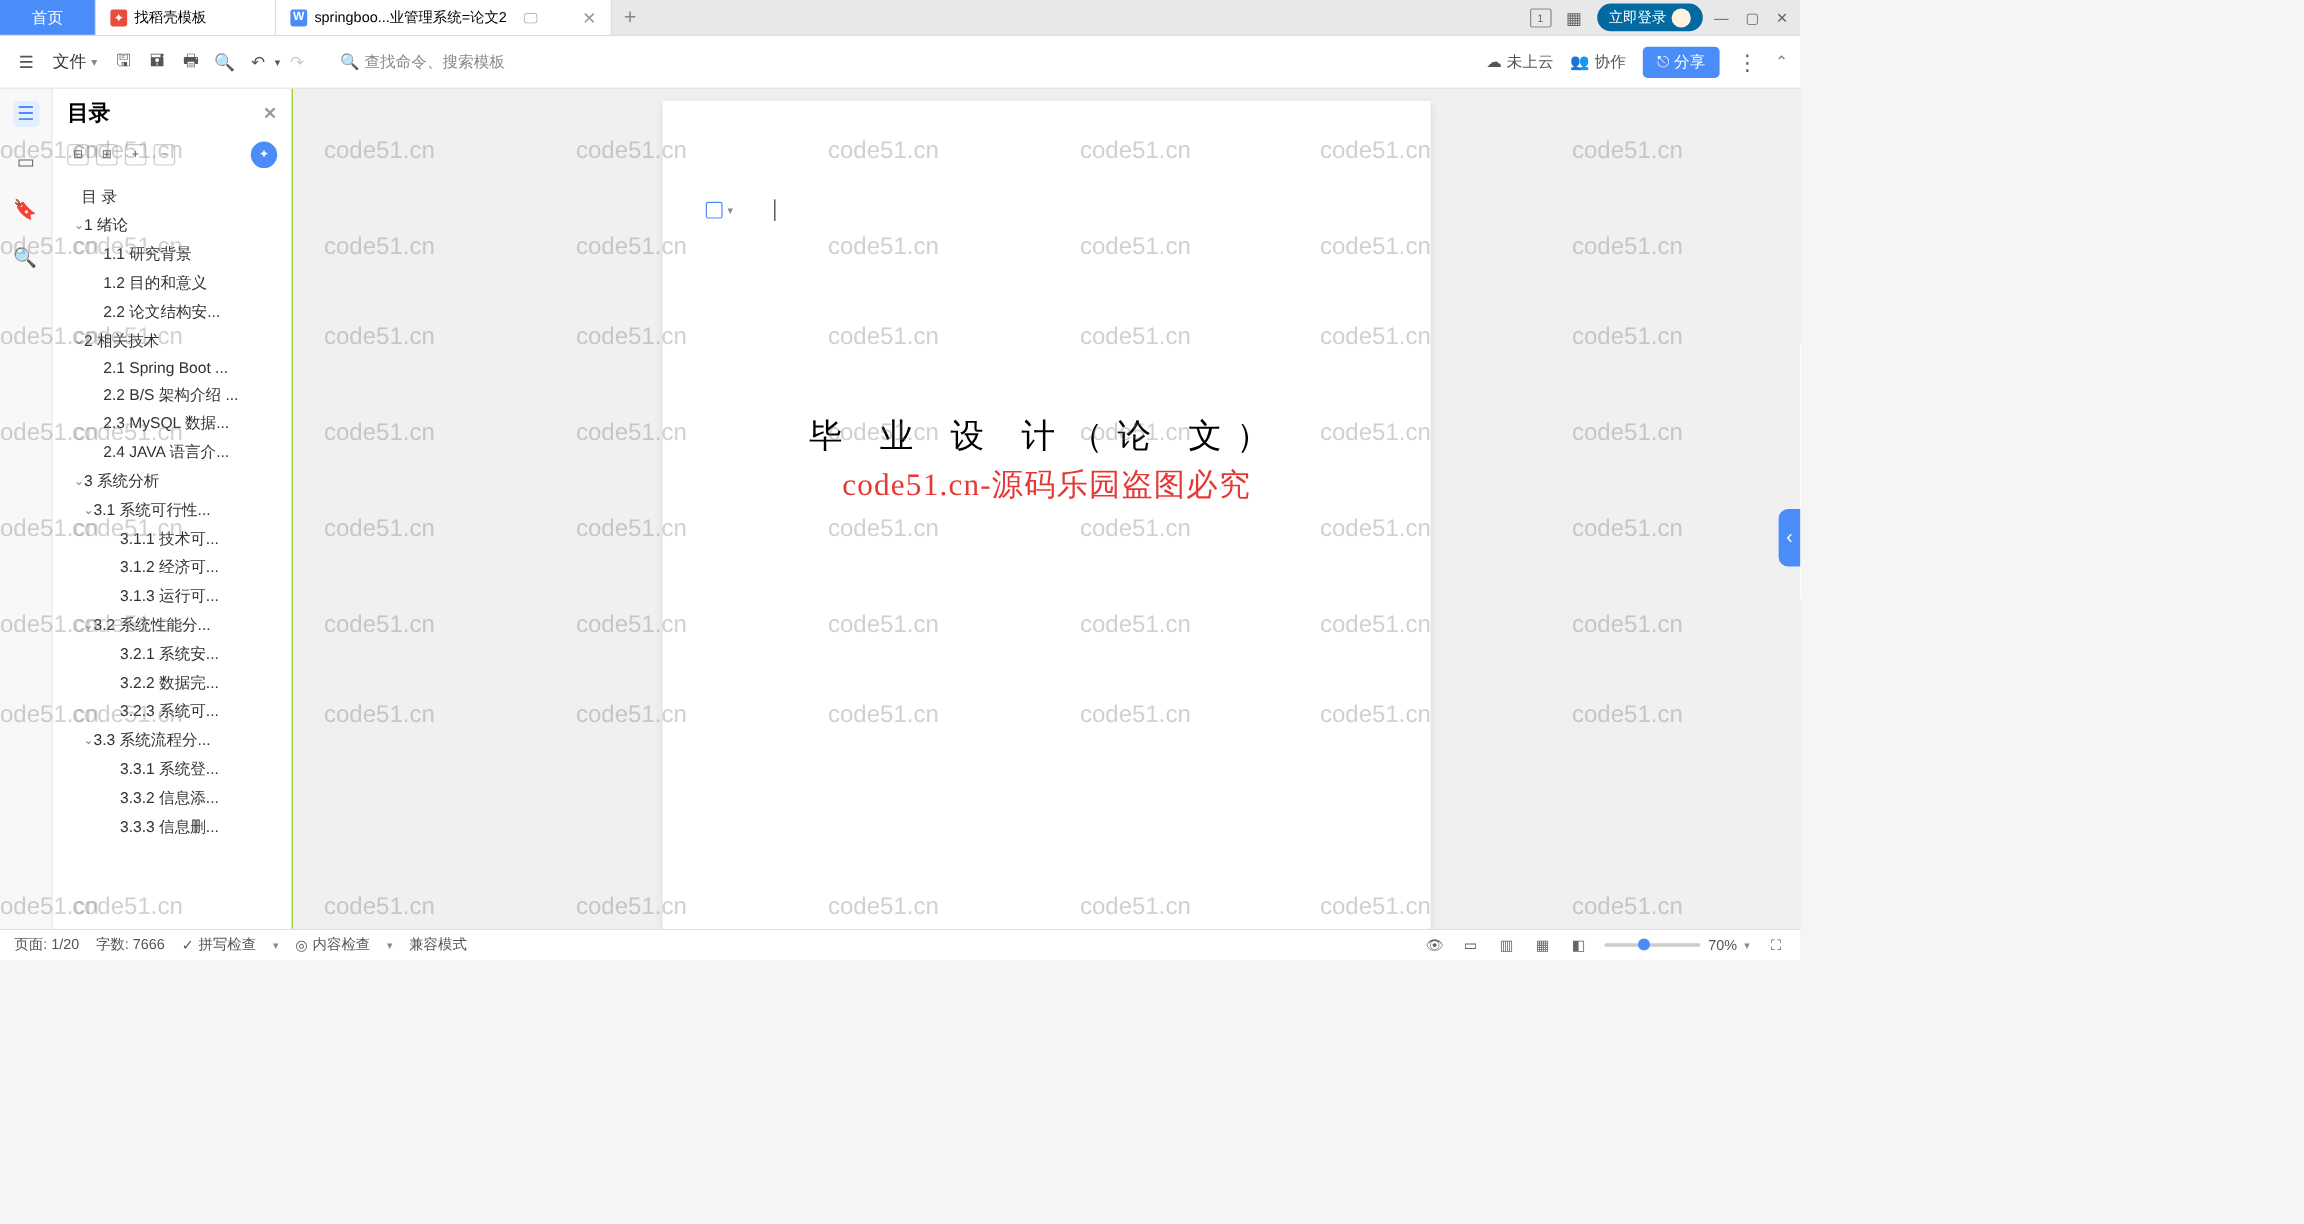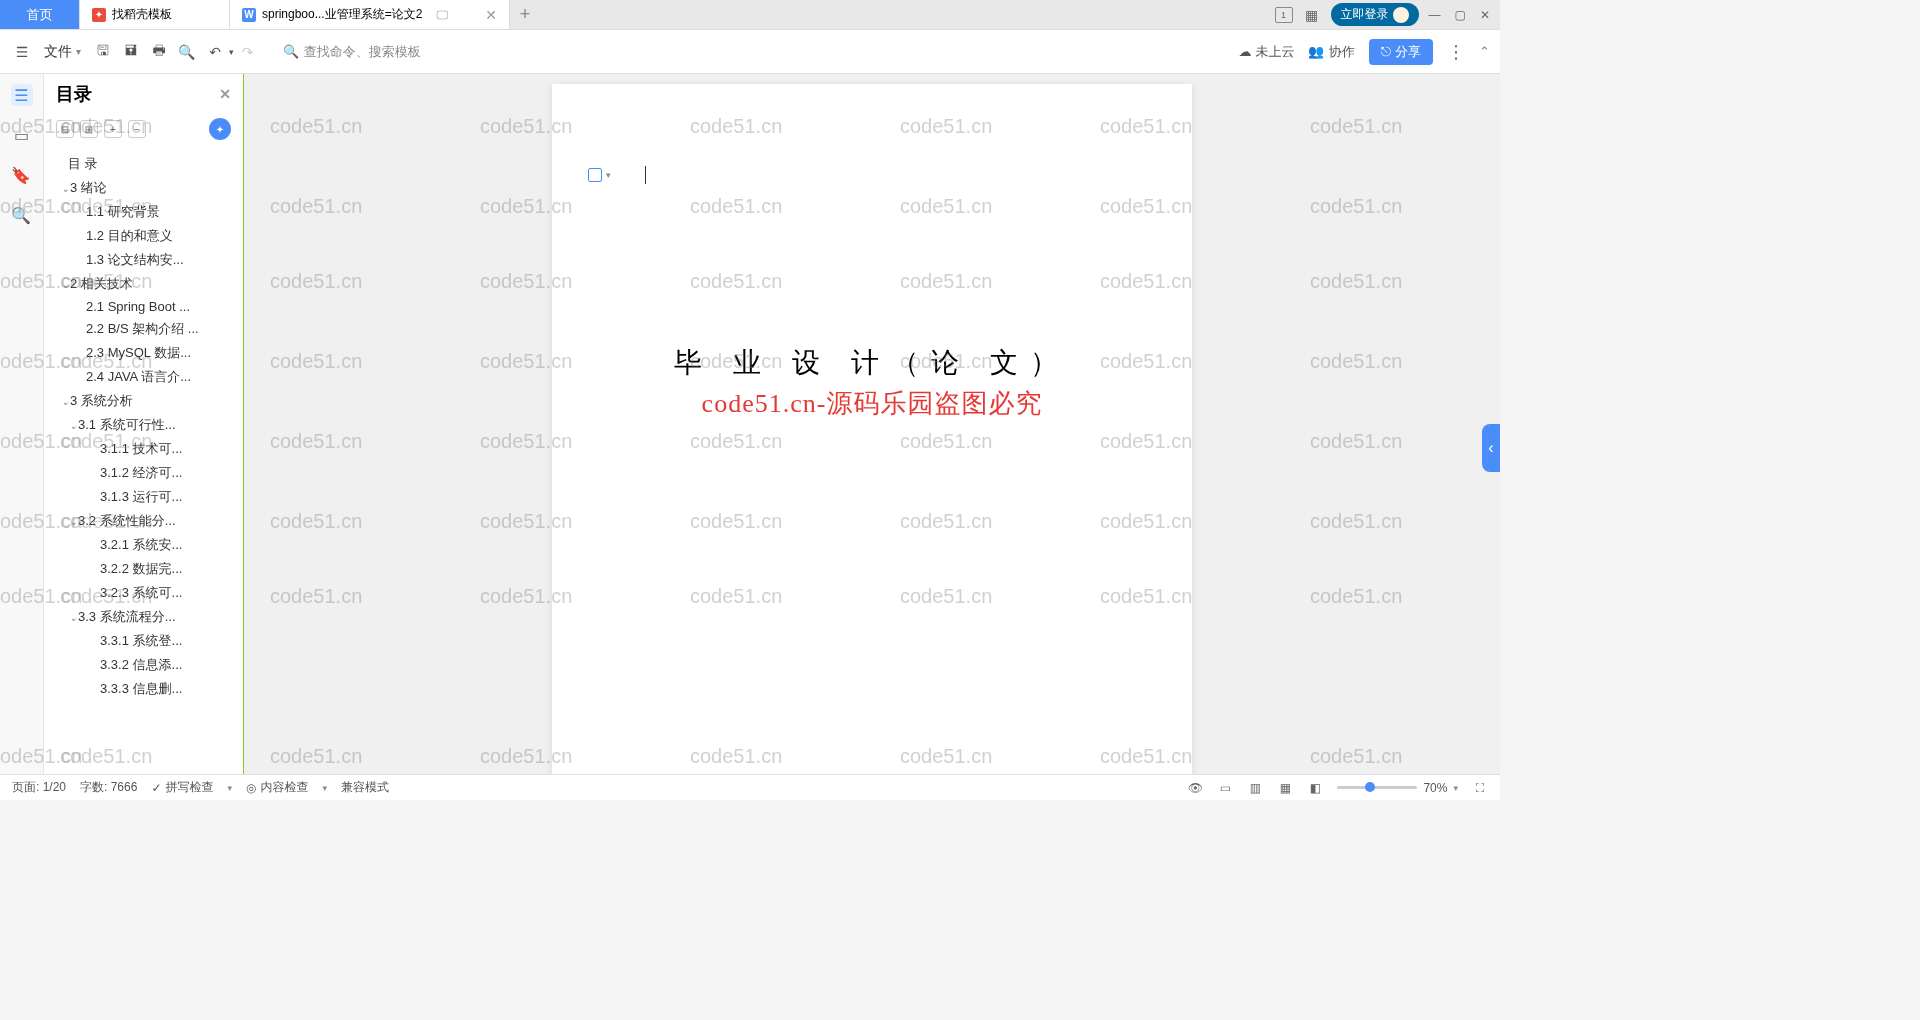--- a/index.html
+++ b/index.html
@@ -176,25 +176,25 @@
       <span class="ot-btn">⊞</span>
       <span class="ot-btn">+</span>
       <span class="ot-btn">−</span>
       <span class="ot-spacer"></span>
       <span class="ot-ai">✦</span>
     </div>
     <div class="outline-tree" id="outline-tree">
         <div class="tree-item tree-l1">目 录</div>
         <div class="tree-item">
           <span class="tree-chevron">⌄</span>
-          <span>3  绪论</span>
+          <span>1  绪论</span>
         </div>
         <div class="tree-item tree-l2">1.1 研究背景</div>
         <div class="tree-item tree-l2">1.2 目的和意义</div>
-        <div class="tree-item tree-l2">1.3 论文结构安...</div>
+        <div class="tree-item tree-l2">2.2 论文结构安...</div>
         <div class="tree-item">
           <span class="tree-chevron">⌄</span>
           <span>2  相关技术</span>
         </div>
         <div class="tree-item tree-l2">2.1 Spring Boot ...</div>
         <div class="tree-item tree-l2">2.2 B/S 架构介绍 ...</div>
         <div class="tree-item tree-l2">2.3 MySQL 数据...</div>
         <div class="tree-item tree-l2">2.4 JAVA 语言介...</div>
         <div class="tree-item">
           <span class="tree-chevron">⌄</span>

